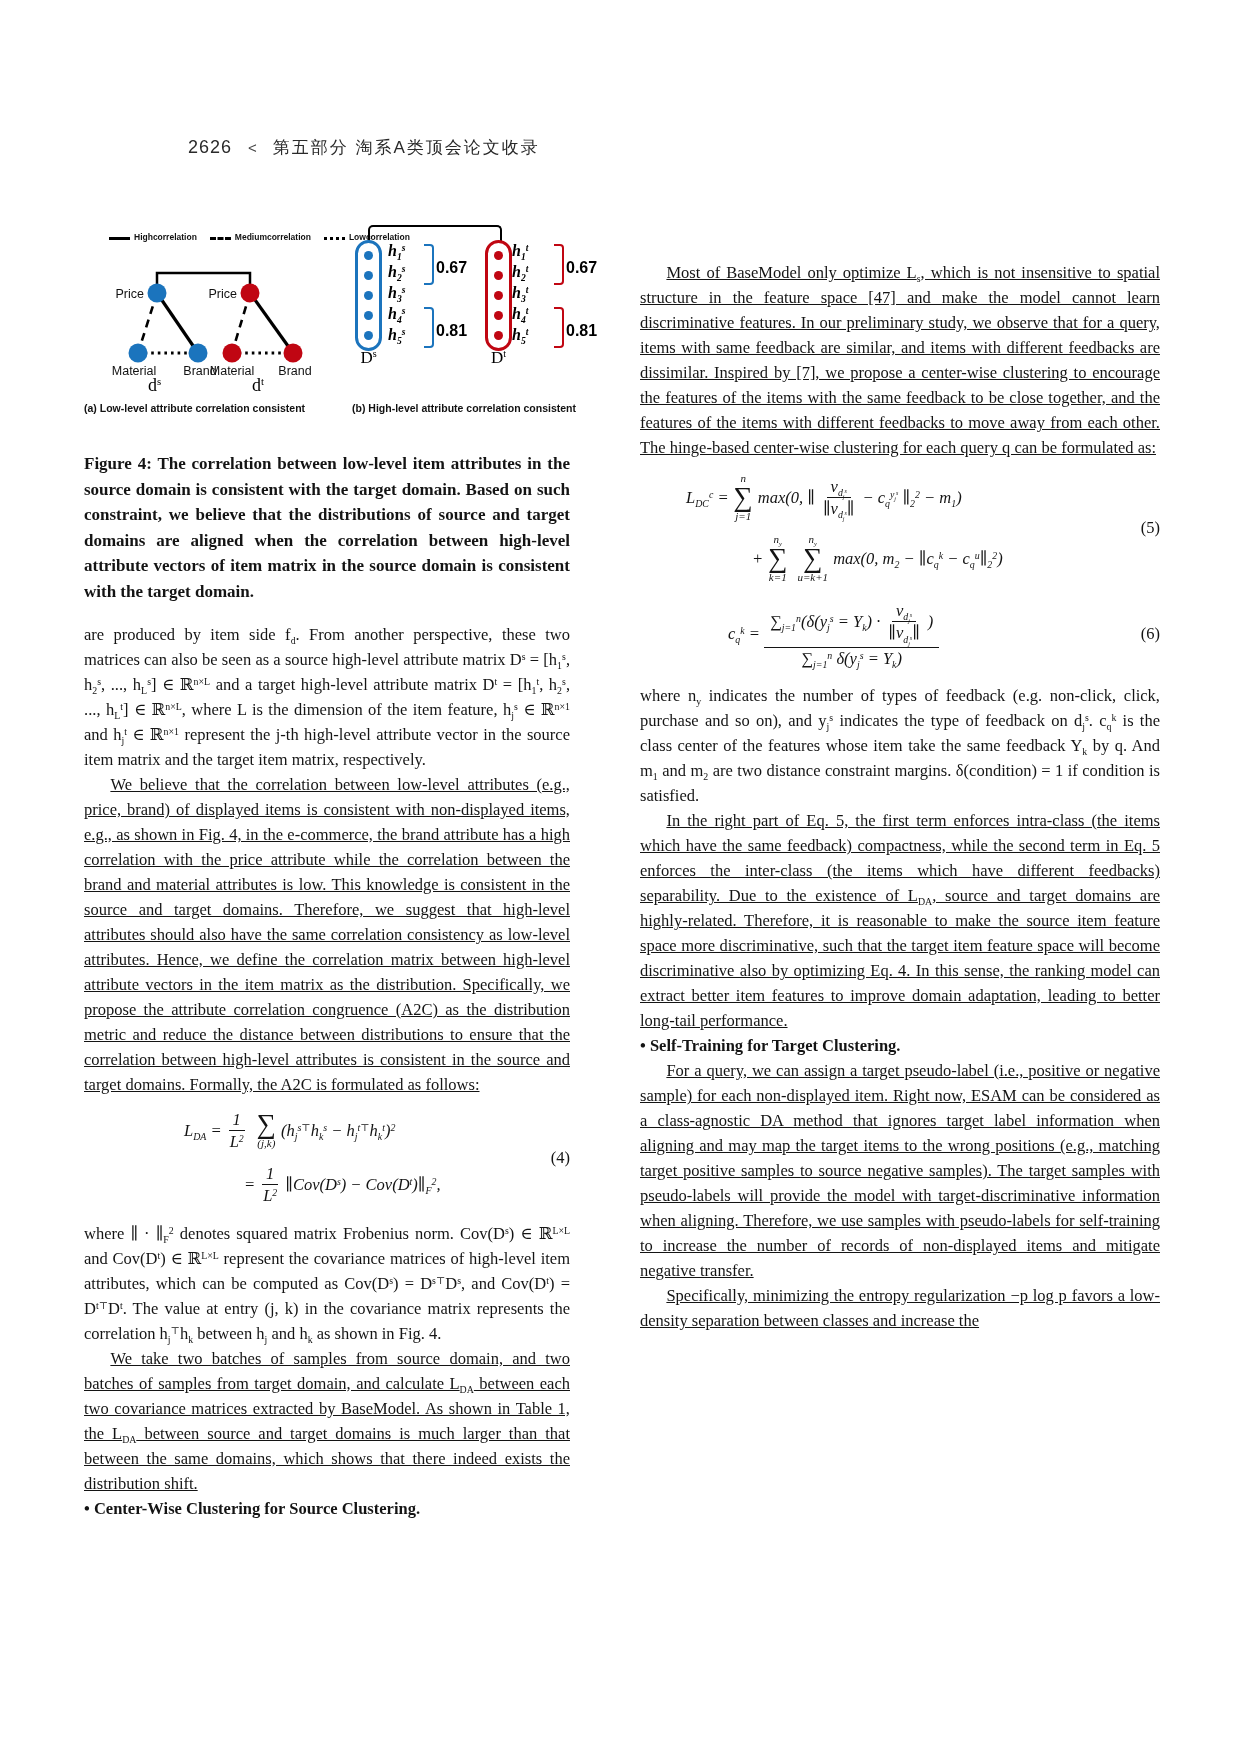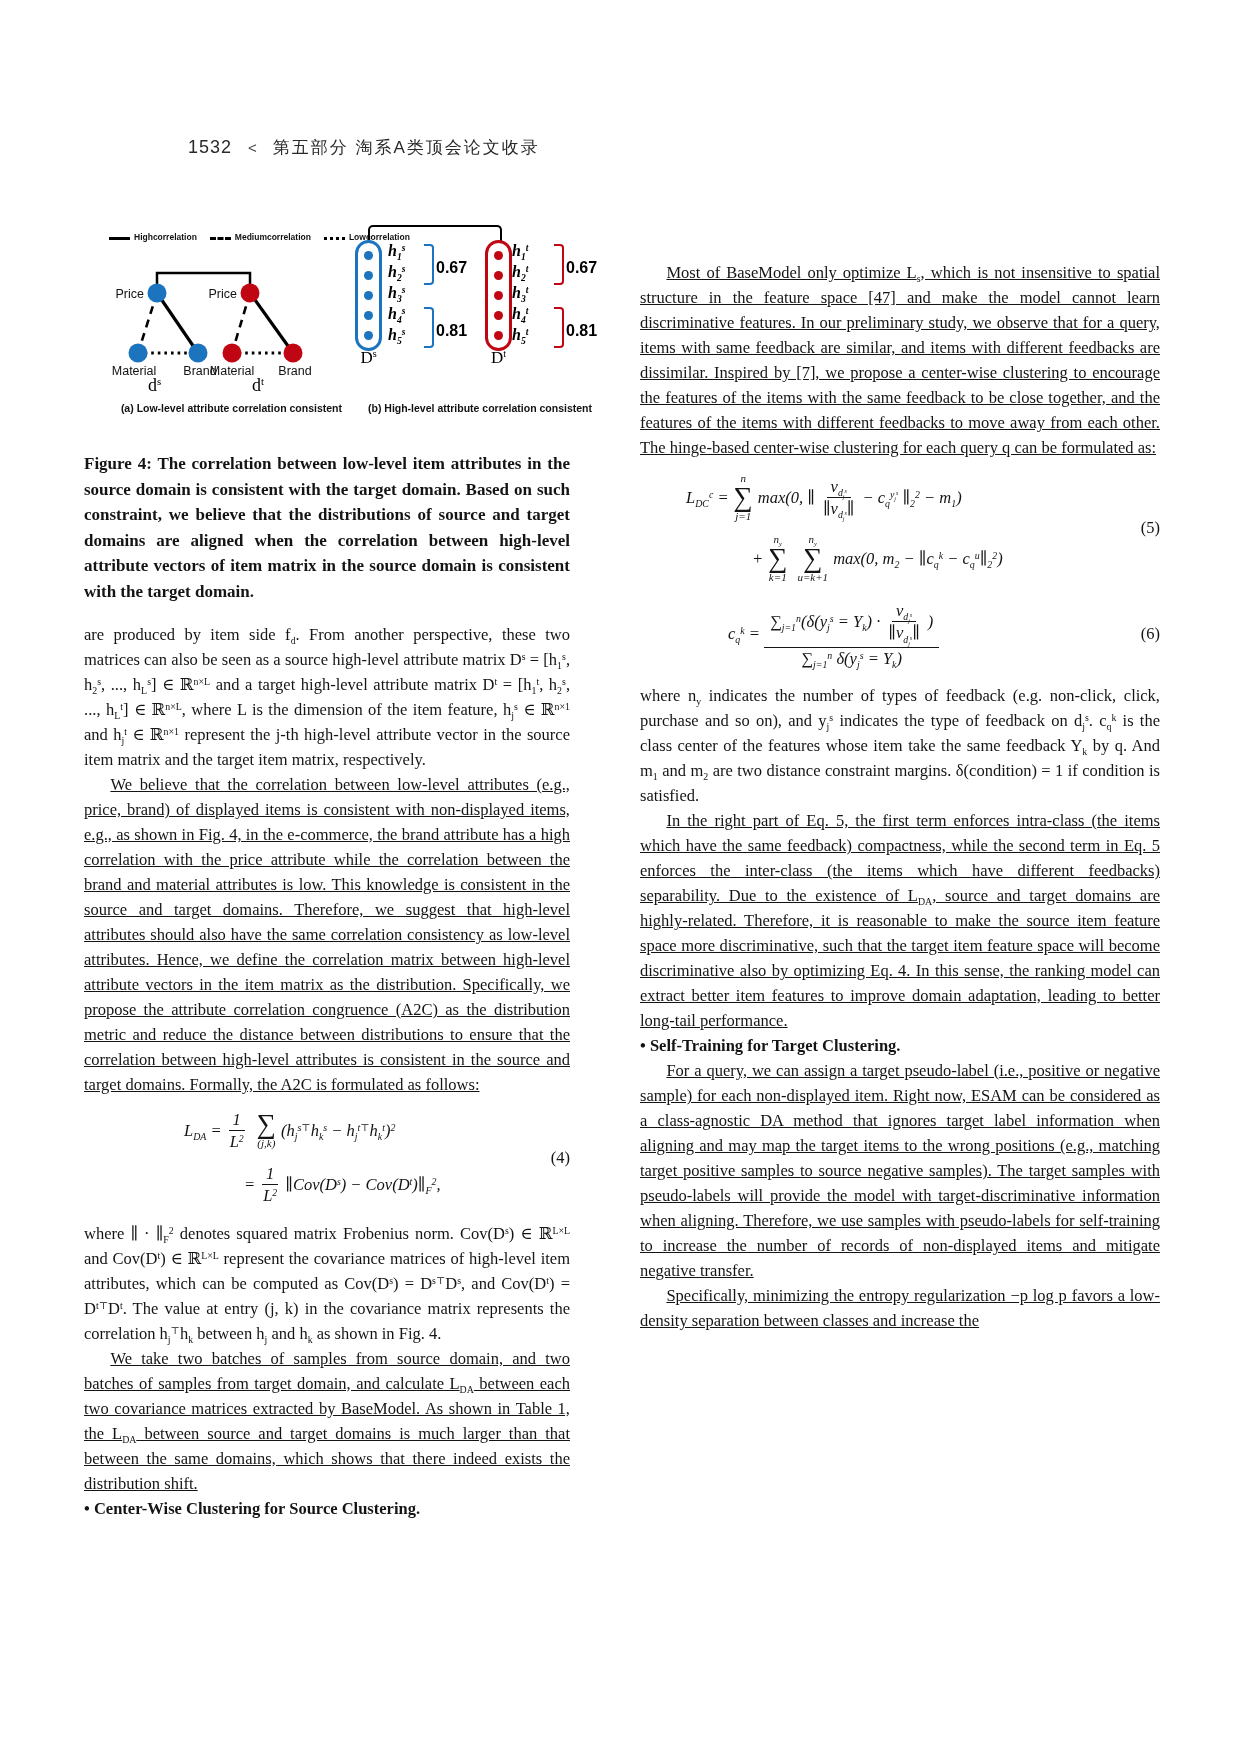--- a/index.html
+++ b/index.html
@@ -21,21 +21,21 @@
   p.indent{text-indent:1.6em;text-decoration:underline;}
   .subheading{font-weight:bold;text-align:left;}
   .fig-caption{font-weight:bold;margin:14px 0 18px;line-height:25.5px;font-size:17px;}
 
   
   .fig4{position:relative;margin:0;width:486px;height:232px;overflow:visible;
         font-family:"Liberation Sans","DejaVu Sans",sans-serif;}
   .panel{position:absolute;top:0;height:232px;}
   .panel-a{left:0;width:258px;}
   .panel-b{left:268px;width:240px;}
-  .panel-caption{position:absolute;top:191px;left:0;right:0;text-align:right;
+  .panel-caption{position:absolute;top:191px;left:0;right:0;text-align:left;
                  font-size:10.5px;font-weight:bold;color:#111;}
   
   .legend{position:absolute;left:25px;top:28px;width:215px;display:flex;gap:13px;}
   .legend-item{display:flex;align-items:flex-start;gap:4px;}
   .legend-line{width:21px;margin-top:4px;}
   .ll-solid{border-top:3px solid #000;}
   .ll-dashed{border-top:3px dashed #000;}
   .ll-dotted{border-top:3px dotted #000;}
   .legend-label{display:flex;flex-direction:row;font-size:8.5px;font-weight:bold;line-height:1.15;color:#111;}
   
@@ -105,21 +105,21 @@
   .eq6-body{padding-left:88px;}
   .eq6-num-row{display:inline-flex;align-items:center;}
   .frac > .num.eq6-num-row{padding:2px 6px 3px;}
 </style>
 </head>
 <body>
 
 <div class="page">
 
   <header class="page-header">
-    <span class="pnum">1532</span>
+    <span class="pnum">2626</span>
     <span class="sep">&lt;</span>
     <span class="sect">第五部分 淘系A类顶会论文收录</span>
   </header>
 
   <div class="col col-left">
 
     <figure class="fig4">
 
       <div class="panel panel-a">
         <div class="legend">

